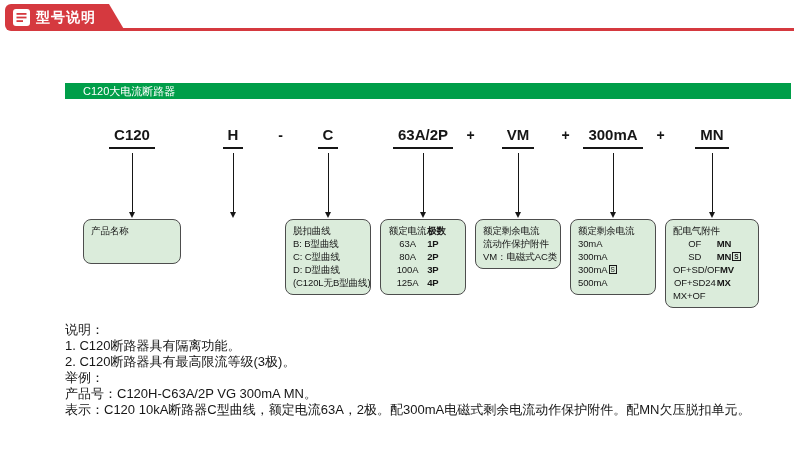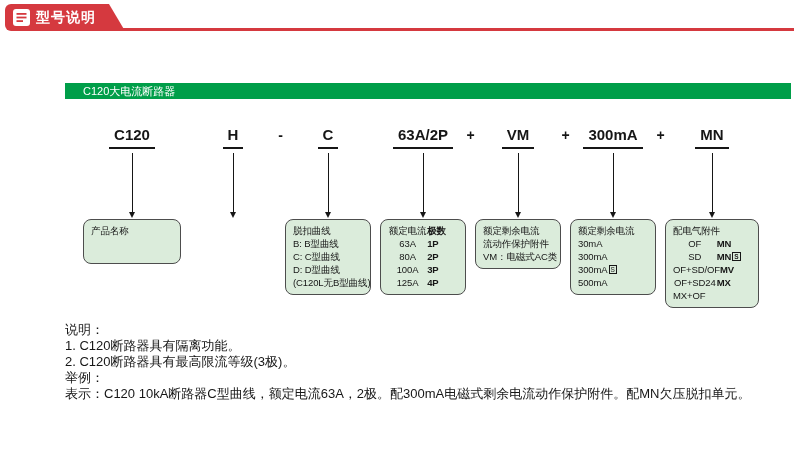--- a/index.html
+++ b/index.html
@@ -233,14 +233,15 @@
         </div>
       </div>
     </div>
   </div>
 
 <div class="notes" id="notes">
     <div class="note-line">说明：</div>
     <div class="note-line">1. C120断路器具有隔离功能。</div>
     <div class="note-line">2. C120断路器具有最高限流等级(3极)。</div>
     <div class="note-line">举例：</div>
+    <div class="note-line">产品号：C120H-C63A/2P VG 300mA MN。</div>
     <div class="note-line">表示：C120 10kA断路器C型曲线，额定电流63A，2极。配300mA电磁式剩余电流动作保护附件。配MN欠压脱扣单元。</div>
   </div>
 
 </body></html>

